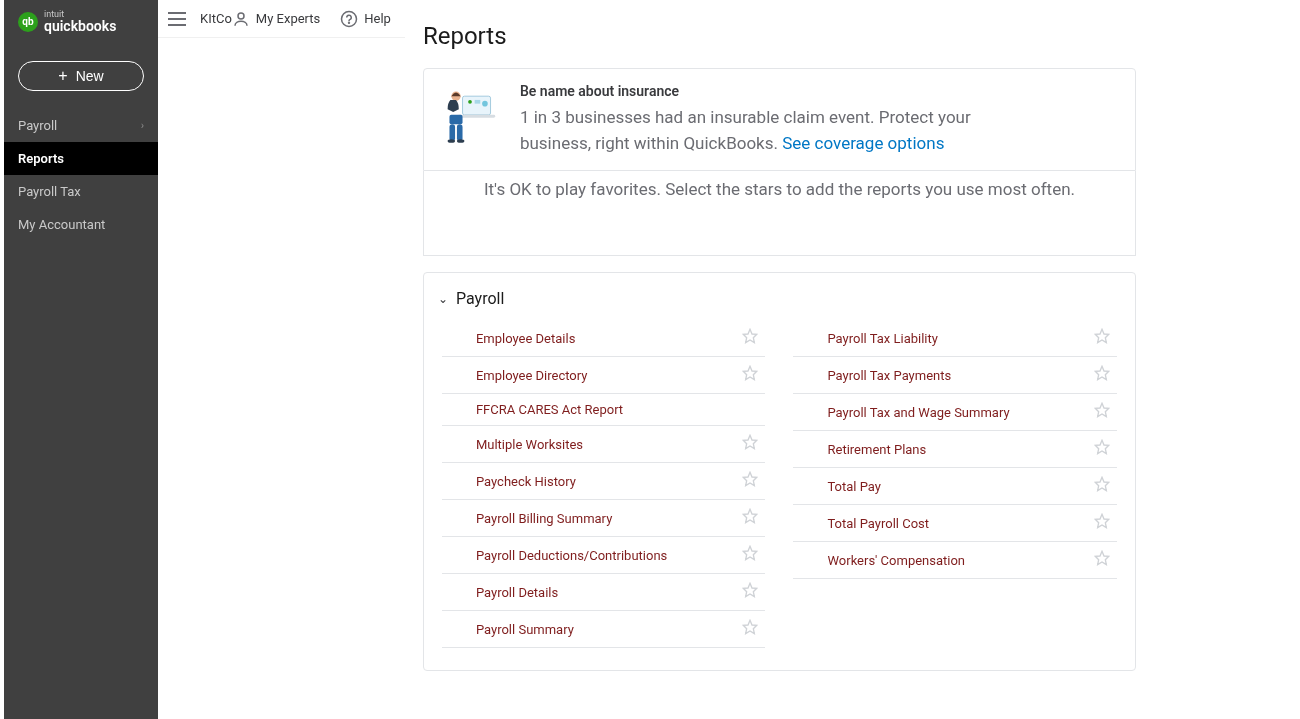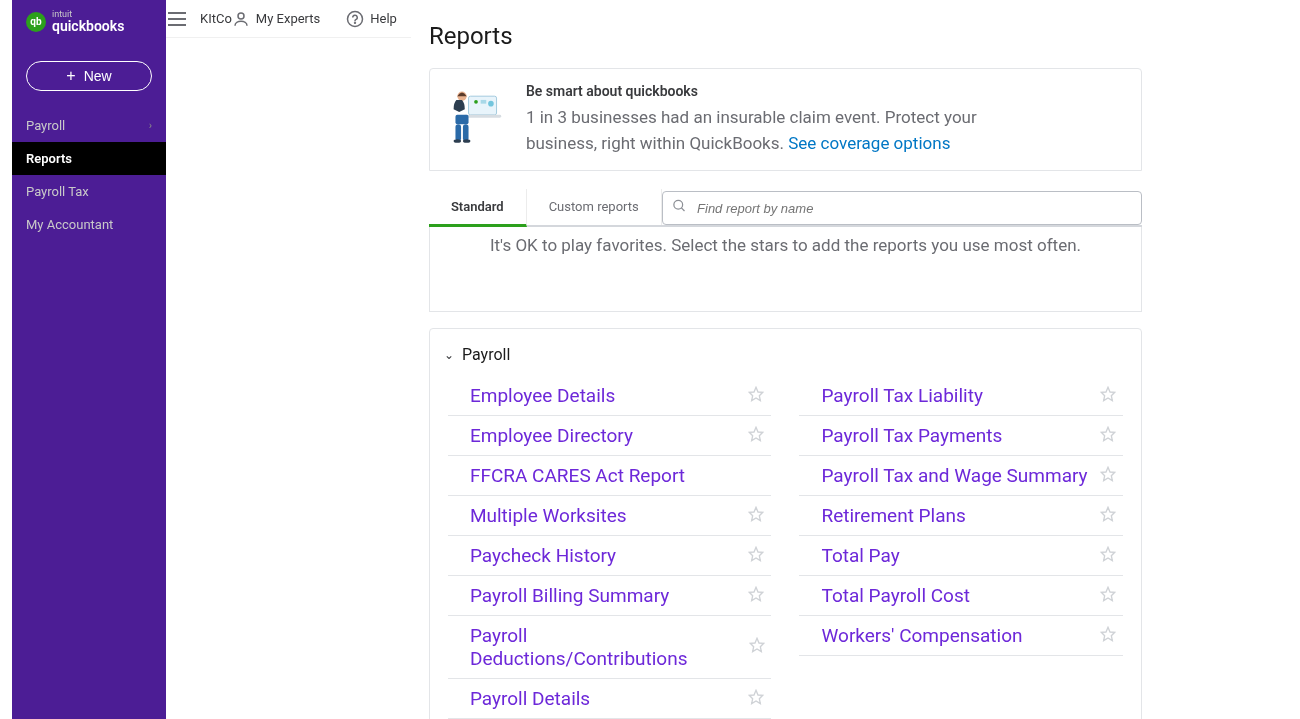--- a/index.html
+++ b/index.html
@@ -1,37 +1,37 @@
 <!DOCTYPE html>
 <html><head>
 <meta charset="utf-8">
 <style>
   * { margin: 0; padding: 0; box-sizing: border-box; }
   body { font-family: -apple-system, BlinkMacSystemFont, "Segoe UI", Roboto, Helvetica, Arial, sans-serif; background: #fff; color: #393a3d; width: 1300px; height: 719px; overflow: hidden; }
 
   
-  .sidebar { position: fixed; left: 12px; top: 0; width: 154px; height: 719px; background: #4c1d95; color: #dcdcdc; }
+  .sidebar { position: fixed; left: 4px; top: 0; width: 154px; height: 719px; background: #404040; color: #dcdcdc; }
   .sidebar-logo { display: flex; align-items: center; gap: 6px; padding: 10px 14px; }
   .logo-circle { width: 20px; height: 20px; border-radius: 50%; background: #2ca01c; display:flex; align-items:center; justify-content:center; color:#fff; font-size:10px; font-weight:700; }
   .logo-text { font-size: 9px; line-height: 1; color:#c9c9c9; }
   .logo-text strong { font-size: 14px; color: #fff; font-weight: 600; }
   .new-btn { margin: 18px 14px 18px 14px; border: 1.5px solid #fff; border-radius: 22px; background: transparent; color: #fff; height: 30px; display:flex; align-items:center; justify-content:center; gap:8px; font-size:14px; cursor:pointer; width: calc(100% - 28px); }
   .side-nav { display:flex; flex-direction:column; }
   .side-item { display:flex; align-items:center; justify-content:space-between; padding: 9px 14px; font-size: 13px; color:#c9c9c9; cursor:pointer; }
   .side-item.active { background:#000; color:#fff; font-weight:600; }
   .chev { color:#8a8a8a; font-size:11px; }
 
   
   .main { margin-left: 154px; width: calc(1300px - 154px); height: 719px; display:flex; }
   .topbar { display:flex; align-items:center; justify-content:space-between; height:38px; padding: 0 14px; border-bottom:1px solid #f0f0f0; }
   .topbar-left { display:flex; align-items:center; gap:14px; }
   .hamburger { width:18px; height:14px; display:flex; flex-direction:column; justify-content:space-between; cursor:pointer; }
   .hamburger span { display:block; height:2px; background:#6b6c72; }
   .company { font-size:13px; color:#393a3d; }
-  .topbar-right { display:flex; align-items:center; gap:26px; color:#393a3d; font-size:13px; }
+  .topbar-right { display:flex; align-items:center; gap:20px; color:#393a3d; font-size:13px; }
   .tb-link { display:flex; align-items:center; gap:6px; cursor:pointer; }
 
   .content { padding: 22px 0 0 0; overflow:hidden; }
   .page-title { font-size: 24px; font-weight:400; color:#1b1b1b; padding: 0 0 18px 0; margin-left: 0; }
 
   .banner { border:1px solid #e3e5e8; border-radius:4px 4px 0 0; margin: 0 0 0 0; padding: 14px 18px; display:flex; gap:18px; align-items:flex-start; }
   .banner-illus { width:60px; height:60px; position:relative; }
   .banner-body h3 { font-size:14px; font-weight:600; color:#393a3d; margin-bottom:6px; }
   .banner-body p { font-size:17px; color:#6b6c72; line-height:1.5; max-width:520px; }
   .banner-body a { color:#0077c5; text-decoration:none; }
@@ -47,21 +47,21 @@
   .fav-box { border:1px solid #e3e5e8; border-top:none; padding: 8px 60px 56px 60px; font-size:17px; color:#6b6c72; }
 
   .section { border:1px solid #e3e5e8; border-radius:4px; margin-top: 16px; padding: 16px 18px 22px 18px; }
   .section-head { display:flex; align-items:center; gap:8px; margin-bottom: 12px; margin-left:-4px; }
   .section-title { font-size:16px; font-weight:400; color:#1b1b1b; }
   .collapse-icon { color:#393a3d; font-size:12px; }
 
   .cols { display:flex; gap:28px; }
   .col { flex:1; }
   .report-row { display:flex; align-items:center; justify-content:space-between; border-bottom:1px solid #e3e5e8; padding: 8px 6px 8px 22px; }
-  .report-name { font-size:19px; color:#6d28d9; cursor:pointer; }
+  .report-name { font-size:13px; color:#7f1d1d; cursor:pointer;margin-left:12px; }
   .star { color:#cfd2d6; cursor:pointer; width:18px; text-align:center; }
 
   
   .illus { width:56px; height:60px; }
 
   .content-inner { padding: 0 0 0 0; }
 </style>
 </head>
 <body>
 
@@ -142,42 +142,27 @@
             <path d="M10 14 q5 -8 10 0" fill="#5a3a2a"></path>
             <path d="M9 18 q-3 3 -3 10 l6 3 6 -3 q0 -7 -3 -10 z" fill="#2d3e50"></path>
             <rect x="8" y="34" width="14" height="10" rx="2" fill="#2a6aa8"></rect>
             <rect x="8" y="44" width="6" height="18" rx="3" fill="#2a6aa8"></rect>
             <rect x="16" y="44" width="6" height="18" rx="3" fill="#2a6aa8"></rect>
             <ellipse cx="10" cy="62" rx="4" ry="2" fill="#2d3e50"></ellipse>
             <ellipse cx="20" cy="62" rx="4" ry="2" fill="#2d3e50"></ellipse>
           </svg>
         </div>
         <div class="banner-body">
-          <h3>Be smart about quickbooks</h3>
+          <h3>Be name about insurance</h3>
           <p>
             <span>1 in 3 businesses had an insurable claim event. Protect your business, right within QuickBooks. </span><a href="#">See coverage options</a>
           </p>
         </div>
       </div>
 
-      <div class="tabs-row">
-        <div class="tabs">
-          <div class="tab active">Standard</div>
-          <div class="tab">Custom reports</div>
-        </div>
-        <div class="search-wrap">
-          <span class="search-icon">
-            <svg width="15" height="15" viewBox="0 0 24 24" fill="none" stroke="#8d9096" stroke-width="2">
-                <circle cx="10" cy="10" r="7"></circle>
-                <line x1="20" y1="20" x2="15" y2="15"></line>
-              </svg>
-          </span>
-          <input class="search-input" placeholder="Find report by name" style="">
-        </div>
-      </div>
 
       <div class="fav-box">
         <span>It's OK to play favorites. Select the stars to add the reports you use most often.</span>
       </div>
 
       <div class="section">
         <div class="section-head">
           <span class="collapse-icon">⌄</span>
           <span class="section-title">Payroll</span>
         </div>

